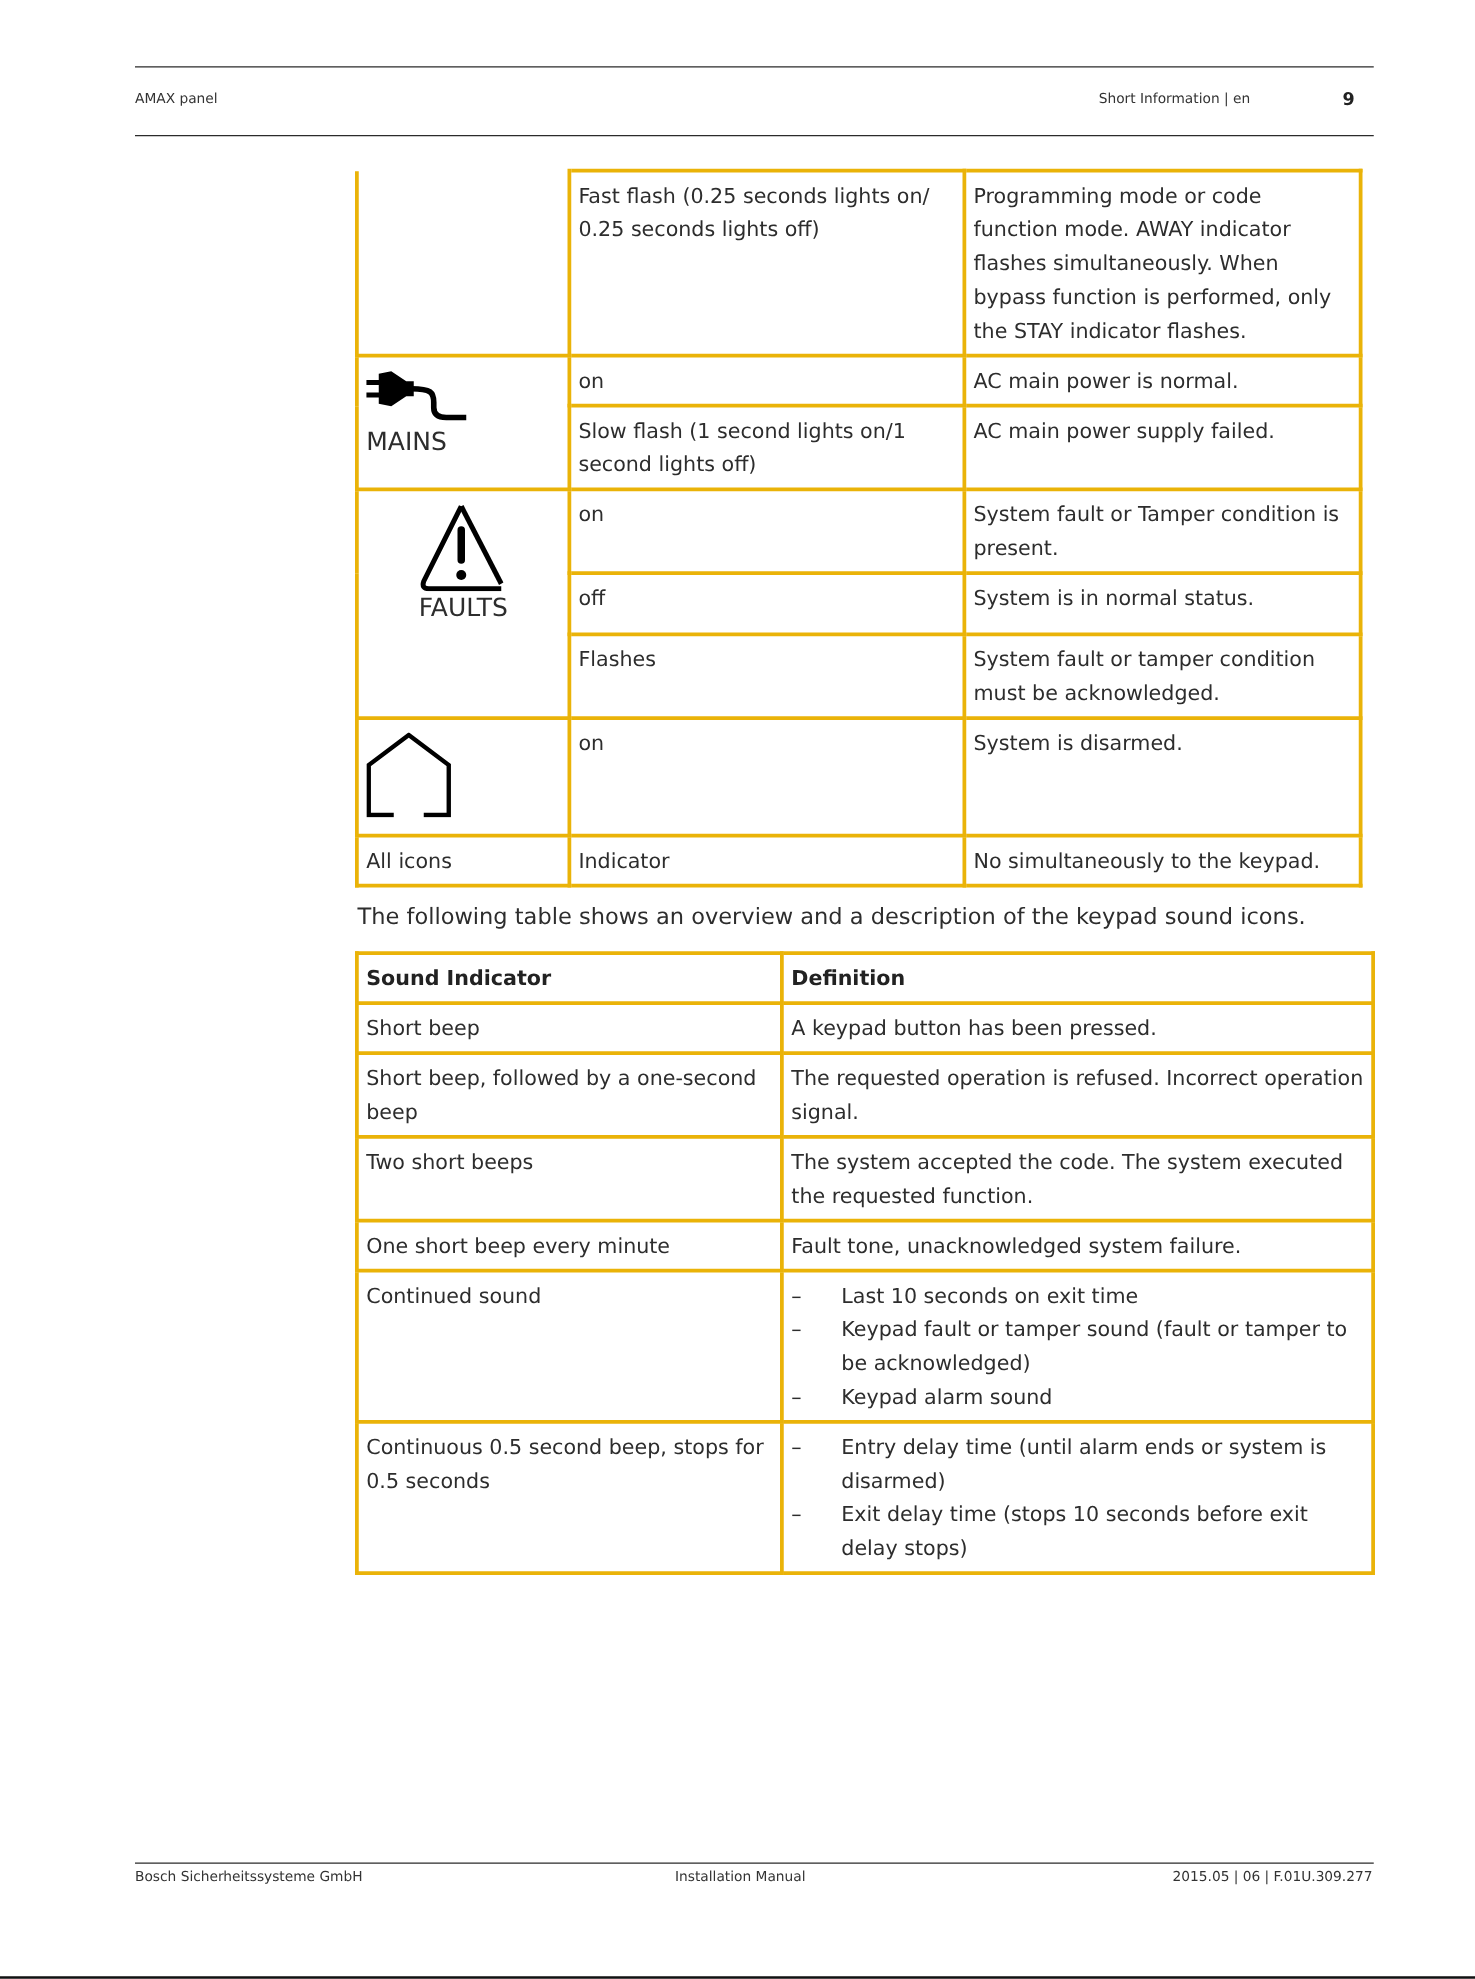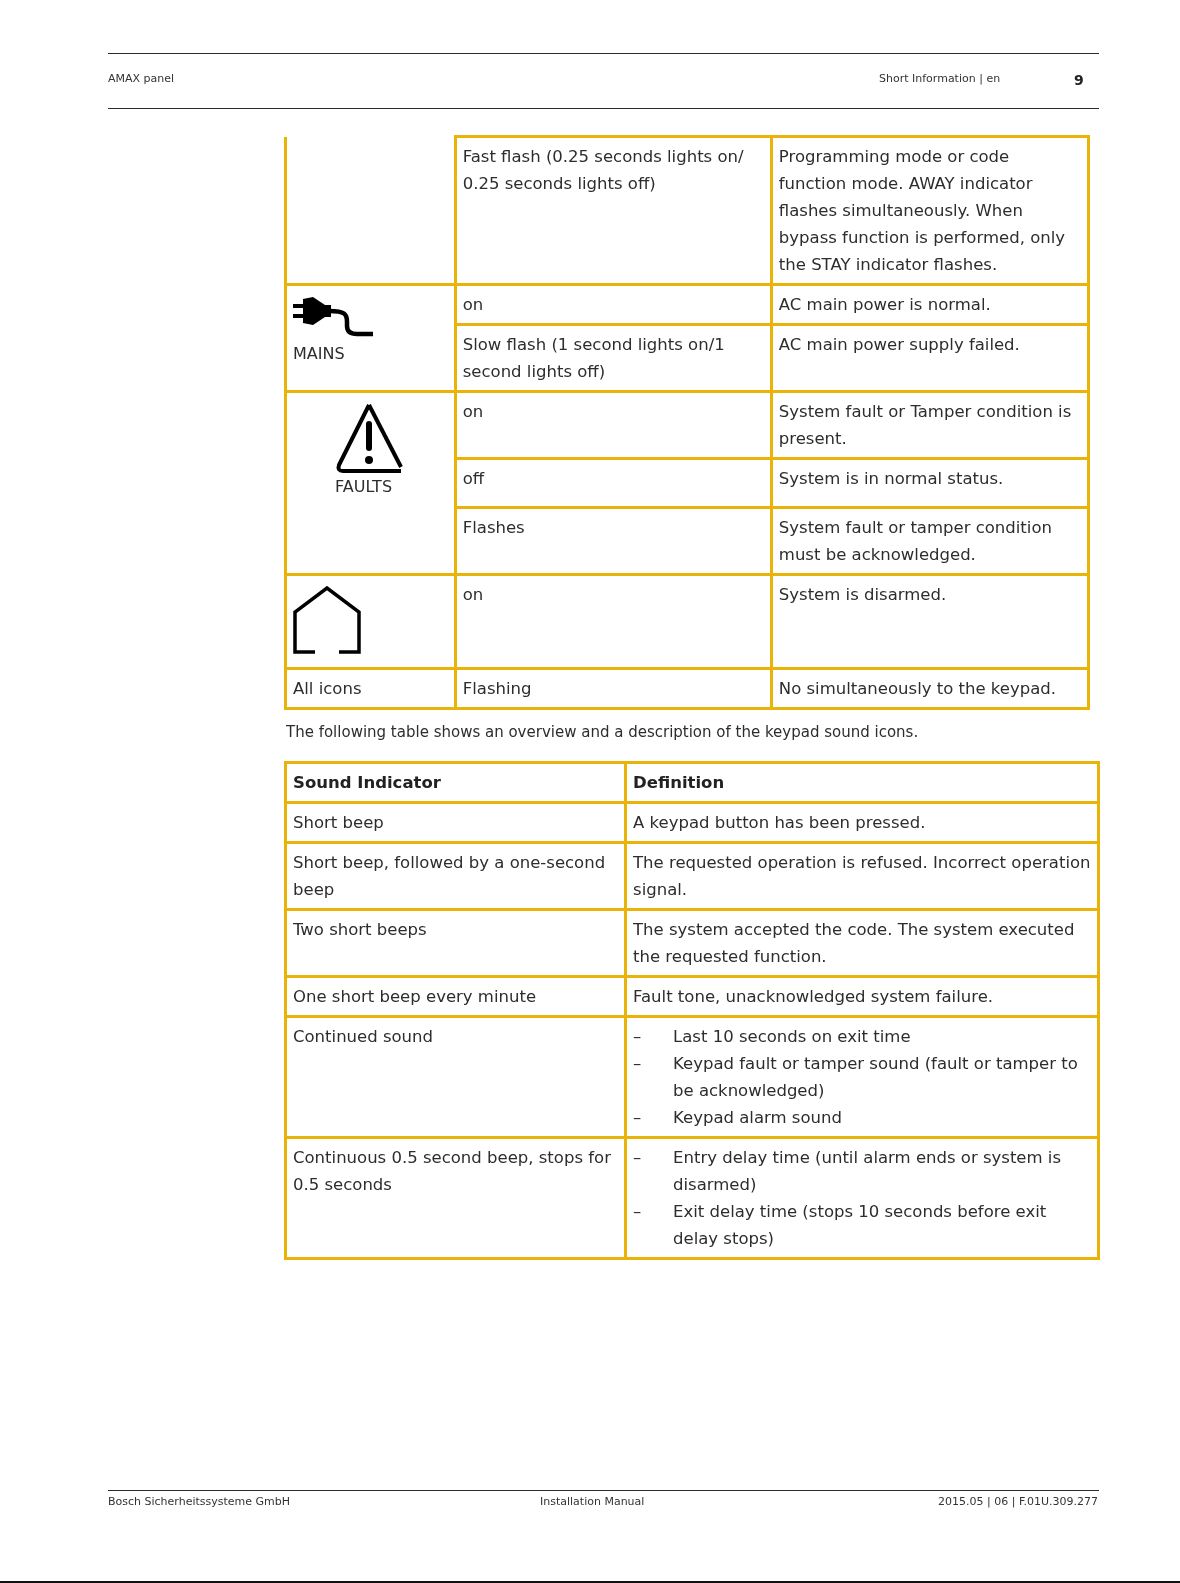--- a/index.html
+++ b/index.html
@@ -15,23 +15,23 @@
   td, th { border:3px solid #eab308; vertical-align:top; padding:5px 6px 5px 6px; text-align:left; font-weight:normal; }
   th { font-weight:bold; color:#222; }
 
   #led-table { left:284px; top:135px; width:806px; }
   #led-table .c1 { width:160px; }
   #led-table .c2 { width:298px; }
   #led-table .c3 { width:299px; }
   .noTop { border-top:none; }
 
   .icon-cell { position:relative; }
-  .icon-label { display:block; font-size:16px; margin-top:0px; }
+  .icon-label { display:block; font-size:20px; margin-top:0px; }
 
-  .intro { position:absolute; left:286px; top:723px; font-size:15px; color:#2d2d2d; }
+  .intro { position:absolute; left:286px; top:723px; font-size:18px; color:#2d2d2d; }
 
   #sound-table { left:284px; top:761px; width:816px; }
   #sound-table .s1 { width:330px; }
   #sound-table .s2 { width:459px; }
 
   ul.dash { list-style:none; margin:0; padding:0; }
   ul.dash li { position:relative; padding-left:40px; }
   ul.dash li .d { position:absolute; left:0; top:0; }
 </style>
 </head>
@@ -107,21 +107,21 @@
             <path d="M22 66 L2 66 L2 26 L34 2 L66 26 L66 66 L46 66" fill="none" stroke="#000" stroke-width="3.5" stroke-linejoin="miter"></path>
           </svg>
         </span>
       </td>
       <td>on</td>
       <td>System is disarmed.</td>
     </tr>
 
     <tr style="height:39px;">
       <td>All icons</td>
-      <td>Flashing</td>
+      <td>Indicator</td>
       <td>No simultaneously to the keypad.</td>
     </tr>
   </tbody>
 </table>
 
 <div class="intro">The following table shows an overview and a description of the keypad sound icons.</div>
 
 <table id="sound-table">
   <colgroup>
       <col class="s1">

